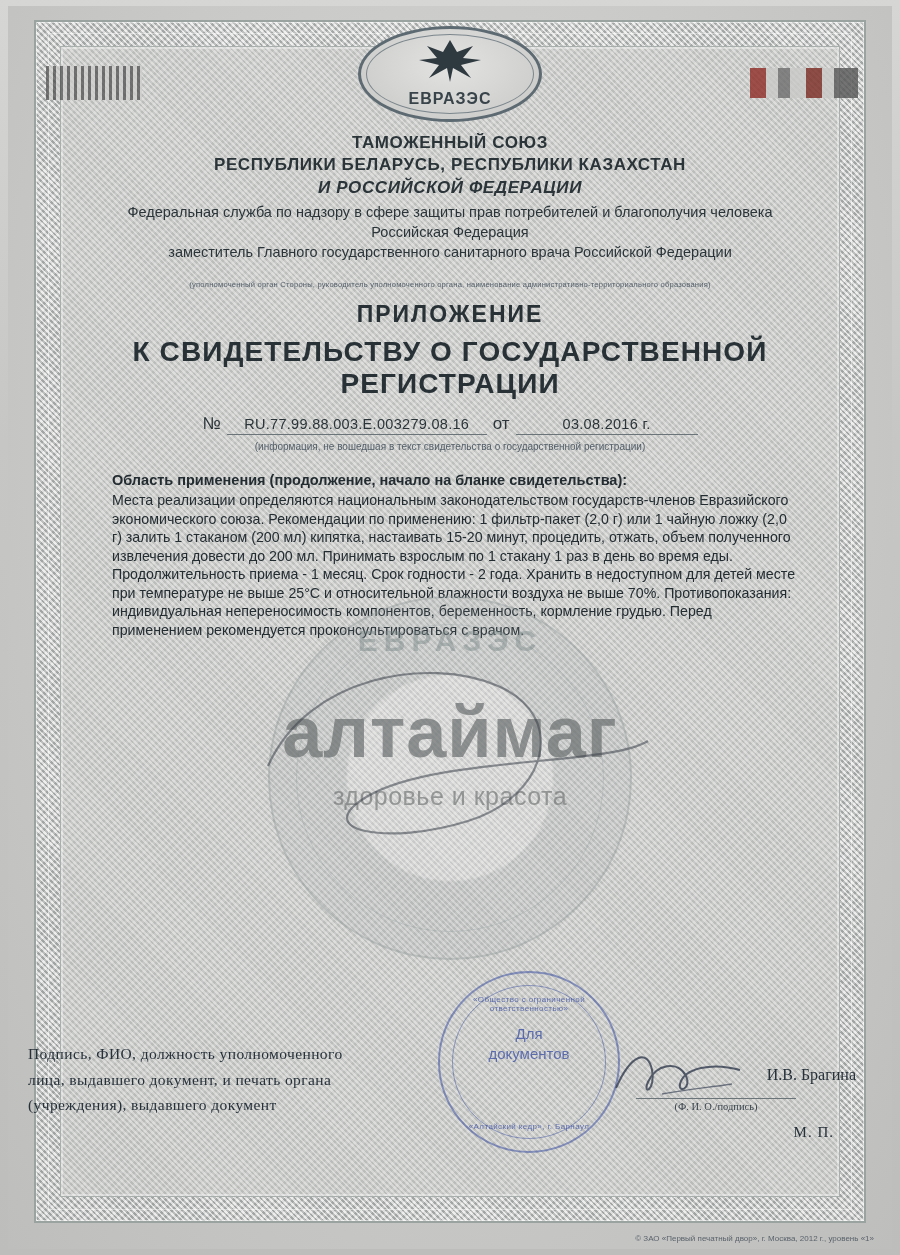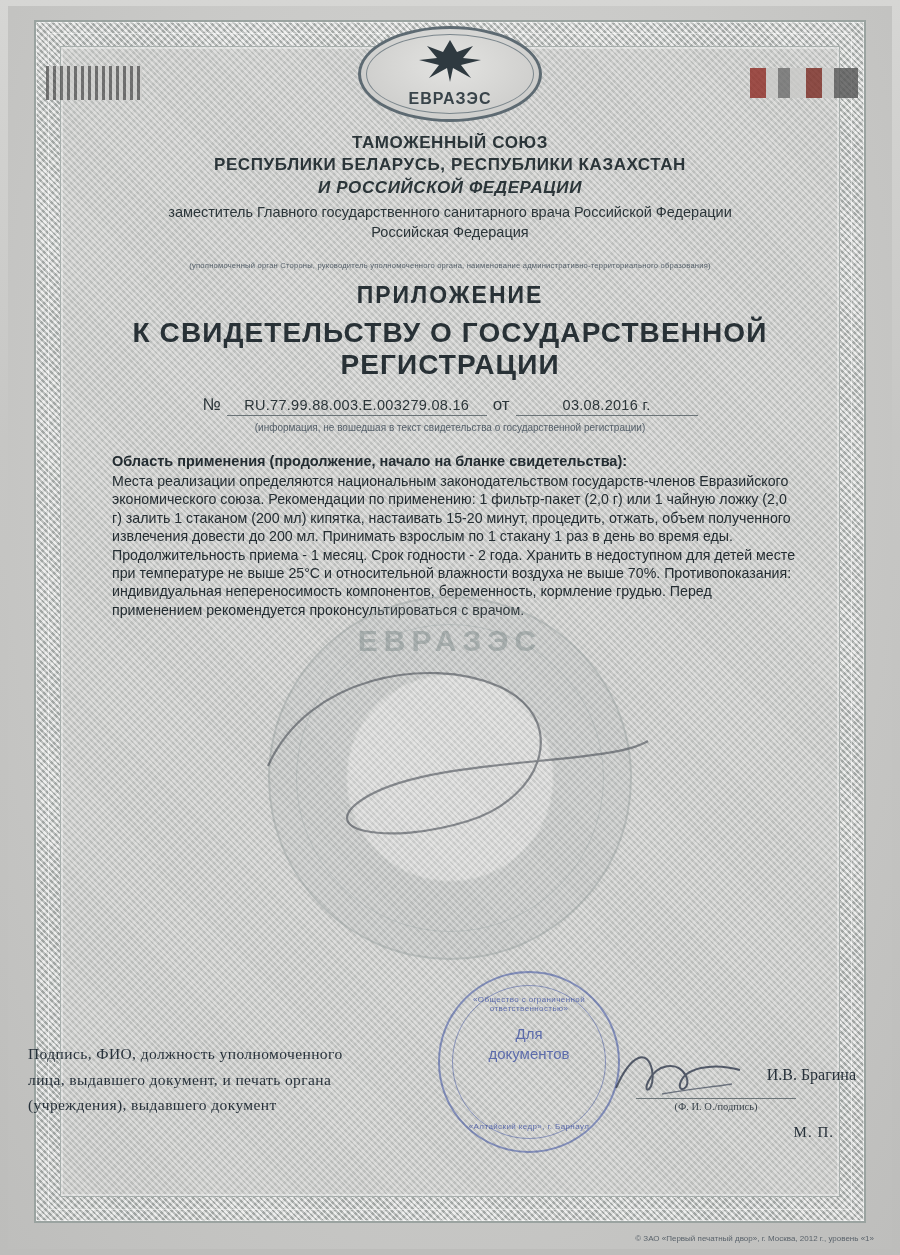--- a/index.html
+++ b/index.html
@@ -450,22 +450,23 @@
         <div class="emblem-text">ЕВРАЗЭС</div>
       </div>
 
       <div class="ts-title">
         <div class="l1">ТАМОЖЕННЫЙ СОЮЗ</div>
         <div class="l2">РЕСПУБЛИКИ БЕЛАРУСЬ, РЕСПУБЛИКИ КАЗАХСТАН</div>
         <div class="l3">И РОССИЙСКОЙ ФЕДЕРАЦИИ</div>
       </div>
 
       <div class="authority">
+        <div>Федеральная служба по надзору в сфере защиты прав потребителей и благополучия человека</div>
+        <div>Российская Федерация</div>
         <div>заместитель Главного государственного санитарного врача Российской Федерации</div>
-        <div>Российская Федерация</div>
       </div>
 
       <div class="fineprint">(уполномоченный орган Стороны, руководитель уполномоченного органа, наименование административно-территориального образования)</div>
 
       <div class="app-title">
         <div class="a1">ПРИЛОЖЕНИЕ</div>
         <div class="a2">К СВИДЕТЕЛЬСТВУ О ГОСУДАРСТВЕННОЙ РЕГИСТРАЦИИ</div>
       </div>
 
       <div class="numline">
@@ -477,20 +478,24 @@
 
       <div class="fineprint2">(информация, не вошедшая в текст свидетельства о государственной регистрации)</div>
 
       <div class="section-head">Область применения (продолжение, начало на бланке свидетельства):</div>
       <div class="body-text">Места реализации определяются национальным законодательством государств-членов Евразийского экономического союза. Рекомендации по применению: 1 фильтр-пакет (2,0 г) или 1 чайную ложку (2,0 г) залить 1 стаканом (200 мл) кипятка, настаивать 15-20 минут, процедить, отжать, объем полученного извлечения довести до 200 мл. Принимать взрослым по 1 стакану 1 раз в день во время еды. Продолжительность приема - 1 месяц. Срок годности - 2 года. Хранить в недоступном для детей месте при температуре не выше 25°С и относительной влажности воздуха не выше 70%. Противопоказания: индивидуальная непереносимость компонентов, беременность, кормление грудью. Перед применением рекомендуется проконсультироваться с врачом.</div>
     </div>
 
     <div class="wm-ring"></div>
     <div class="wm-evra">ЕВРАЗЭС</div>
 
+    <div class="brand">
+      <div class="big">алтаймаг</div>
+      <div class="sub">здоровье и красота</div>
+    </div>
 
     <svg class="scribble" viewBox="0 0 420 230">
       <path d="M20 120 C60 30, 180 10, 250 40 C320 70, 300 150, 220 175 C140 200, 60 185, 120 150 C190 110, 360 120, 400 95" fill="none" stroke="rgba(60,66,74,.55)" stroke-width="2.2"></path>
     </svg>
 
     <div class="stamp-blue">
       <div class="arc-top">«Общество с ограниченной ответственностью»</div>
       <div class="c1">Для</div>
       <div class="c2">документов</div>
       <div class="arc-bottom">«Алтайский кедр», г. Барнаул</div>

